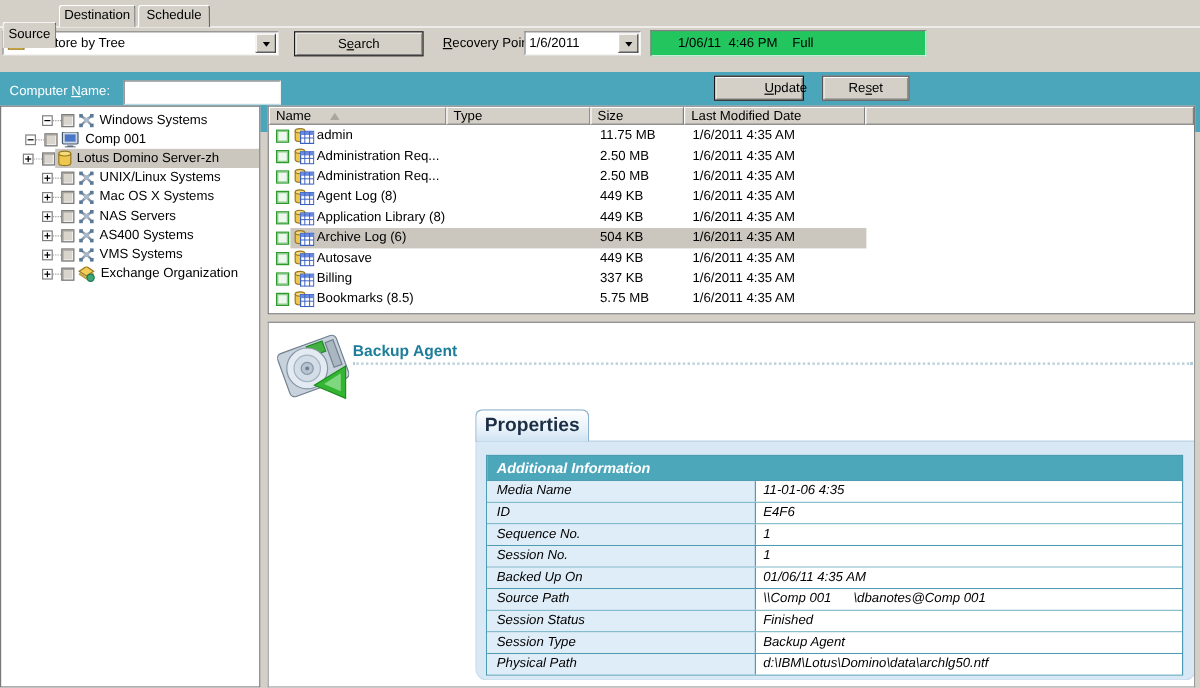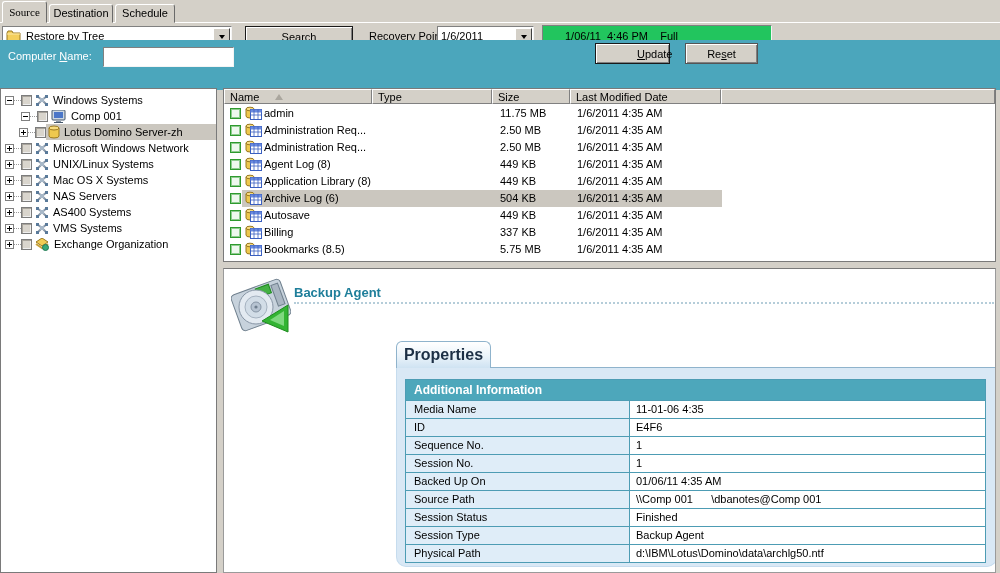--- a/index.html
+++ b/index.html
@@ -6,47 +6,47 @@
   html,body { width:1000px; height:573px; }
   body { font-family:"Liberation Sans","DejaVu Sans",sans-serif; font-size:11px; color:#000; background:#d4d0c8; }
   #screen { position:relative; width:1000px; height:573px; overflow:hidden; background:#d4d0c8; }
 
   .mn { text-decoration:underline; }
 
   
   .tabline { position:absolute; top:22px; left:0; width:100%; height:1px; background:#fff; }
   .tab { position:absolute; background:#d4d0c8; text-align:center; border:1px solid;
          border-color:#fff #6a6a6a #d4d0c8 #fff; border-radius:3px 3px 0 0; line-height:17px; }
-  .tab.active { top:1px; height:22px; line-height:20px; z-index:2;font-family:Liberation Serif, serif; }
+  .tab.active { top:18px; height:22px; line-height:20px; z-index:2; }
   .tab.inactive { top:4px; height:19px; z-index:1; }
 
   
   .combo { position:absolute; background:#fff; border:1px solid; border-color:#808080 #f4f4f4 #f4f4f4 #808080;
            display:flex; align-items:center; }
   .combo-text { padding-left:3px; white-space:nowrap; overflow:hidden; flex:1; }
   .combo-btn { width:17px; height:16px; margin:0 1px 0 auto; background:#d4d0c8; border:1px solid;
                border-color:#fff #404040 #404040 #fff; display:flex; align-items:center; justify-content:center; }
   .darr { width:0; height:0; border:3px solid transparent; border-top:4px solid #000; margin-top:4px; }
   .btn { position:absolute; background:#d4d0c8; text-align:center;
          box-shadow: inset 1px 1px 0 #ffffff, inset -1px -1px 0 #808080; }
   .btn.default { border:1px solid #1a1a1a; }
   .btn.normal  { border:1px solid #555; }
   .field { position:absolute; background:#22c55e; border:1px solid; border-color:#808080 #f4f4f4 #f4f4f4 #808080;
            padding-left:22px; white-space:pre; overflow:hidden; }
   .lbl { position:absolute; white-space:nowrap; }
-  .tealband { position:absolute; left:0; top:40px; width:1000px; height:50px; background:var(--accent-teal,#4BA6BC); }
+  .tealband { position:absolute; left:0; top:60px; width:1000px; height:50px; background:var(--accent-teal,#4BA6BC); }
   .tealband .lbl { color:#fff; }
   #computer-name-input { position:absolute; border:1px solid; border-color:#808080 #f4f4f4 #f4f4f4 #808080;
            font:inherit; padding-left:4px; background:#fff; }
 
   
   .tree-panel { position:absolute; left:0; top:88px; width:217px; height:485px; background:#fff;
                 border:1px solid #7a7a7a; overflow:hidden; padding-top:3px; }
   .trow { height:16px; display:flex; align-items:center; white-space:nowrap; }
-  .lvl0 { padding-left:4px; } .lvl1 { padding-left:20px; } .lvl2 { padding-left:18px; }
+  .lvl0 { padding-left:4px;margin-left:30px; } .lvl1 { padding-left:20px; } .lvl2 { padding-left:18px; }
   .exp { position:relative; width:9px; height:9px; background:#fff; border:1px solid #808080; flex:none; }
   .exp::before { content:""; position:absolute; left:1px; top:3px; width:5px; height:1px; background:#000; }
   .exp.plus::after { content:""; position:absolute; left:3px; top:1px; width:1px; height:5px; background:#000; }
   .dots { width:7px; border-top:1px dotted #9a9a9a; flex:none; }
   .tchk { width:11px; height:11px; background:#d9d5cd; border:1px solid #7c7c7c; flex:none;
           box-shadow: inset 1px 1px 0 #a8a49c, inset -1px -1px 0 #efefef; }
   .ticon { flex:none; margin-left:3px; }
   .tlabel { margin-left:4px; }
   .tsel { display:flex; align-items:center; flex:1; height:16px; background:var(--sel,#CBC7BF); }
   .tsel .ticon { margin-left:2px; }
@@ -71,21 +71,21 @@
   .bottom-panel { position:absolute; left:223px; top:268px; width:773px; height:305px; background:#fff;
                   border:1px solid #9a9a9a; border-top:1px solid #7a7a7a; overflow:hidden; }
   .agent-title { position:absolute; left:70px; top:16px; font-size:13px; font-weight:bold; color:var(--title-teal,#1E7E9A); }
   .dotline { position:absolute; left:70px; top:22px; width:700px; height:13px; border-bottom:2px dotted #b5cdd9; }
   .prop-tab { position:absolute; left:172px; top:72px; width:95px; height:27px; z-index:2;
               background:linear-gradient(#ffffff,#eaf3fa 55%,#cfe3f2); border:1px solid #8fb3cc; border-bottom:none;
               border-radius:6px 6px 0 0; display:flex; align-items:center; justify-content:center;
               font-weight:bold; font-size:16px; color:#1c2f45; }
   .blue-box { position:absolute; left:172px; top:98px; width:601px; height:200px; background:var(--panel-blue,#D9E8F5);
               border:1px solid #c6dcee; border-top:1px solid #8fb3cc; border-radius:0 0 10px 10px; }
-  .info-table { position:absolute; left:8px; top:11px; width:581px; border:1px solid var(--tborder,#4D9CB4); background:#fff; }
+  .info-table { position:absolute; left:8px; top:11px; width:581px; border:1px solid var(--tborder,#4D9CB4); background:#fff;font-style:italic; }
   .info-head { height:20px; line-height:20px; background:var(--section-teal,#4DA7BB); color:#fff;
                font-weight:bold; font-size:12px; padding-left:8px; }
   .irow { display:flex; height:18px; border-top:1px solid var(--tborder,#4D9CB4); }
   .ilabel { width:224px; background:var(--label-bg,#DFEDF8); border-right:1px solid var(--tborder,#4D9CB4);
             padding-left:8px; line-height:17px; }
   .ivalue { flex:1; background:#fff; padding-left:6px; line-height:17px; white-space:pre; overflow:hidden; }
 
   svg { display:block; }
 </style>
 </head>
@@ -189,36 +189,20 @@
         <span class="ticon">
             <svg width="12" height="14" viewBox="0 0 12 14">
               <path d="M1 3 L1 11 A5 2 0 0 0 11 11 L11 3" fill="#eec84e" stroke="#9a7820"></path>
               <ellipse cx="6" cy="3" rx="5" ry="2" fill="#f7dc7e" stroke="#9a7820"></ellipse>
             </svg>
           </span>
         <span class="tlabel">Lotus Domino Server-zh</span>
       </span>
     </div>
 
-    <div class="trow lvl0">
-      <span class="exp plus"></span>
-        <span class="dots"></span>
-      <span class="tchk"></span>
-      <span class="ticon">
-          <svg width="14" height="13" viewBox="0 0 14 13">
-            <path d="M7 6 L2 2 M7 6 L12 2 M7 6 L2 11 M7 6 L12 11" stroke="#8a98a8" stroke-width="2"></path>
-            <rect x="1" y="1" width="3" height="3" fill="#5a7a9a"></rect>
-            <rect x="10" y="1" width="3" height="3" fill="#5a7a9a"></rect>
-            <rect x="1" y="9" width="3" height="3" fill="#5a7a9a"></rect>
-            <rect x="10" y="9" width="3" height="3" fill="#5a7a9a"></rect>
-            <rect x="5" y="4" width="4" height="4" fill="#a8b8c8"></rect>
-          </svg>
-        </span>
-      <span class="tlabel">Microsoft Windows Network</span>
-    </div>
 
     <div class="trow lvl0">
       <span class="exp plus"></span>
         <span class="dots"></span>
       <span class="tchk"></span>
       <span class="ticon">
           <svg width="14" height="13" viewBox="0 0 14 13">
             <path d="M7 6 L2 2 M7 6 L12 2 M7 6 L2 11 M7 6 L12 11" stroke="#8a98a8" stroke-width="2"></path>
             <rect x="1" y="1" width="3" height="3" fill="#5a7a9a"></rect>
             <rect x="10" y="1" width="3" height="3" fill="#5a7a9a"></rect>

